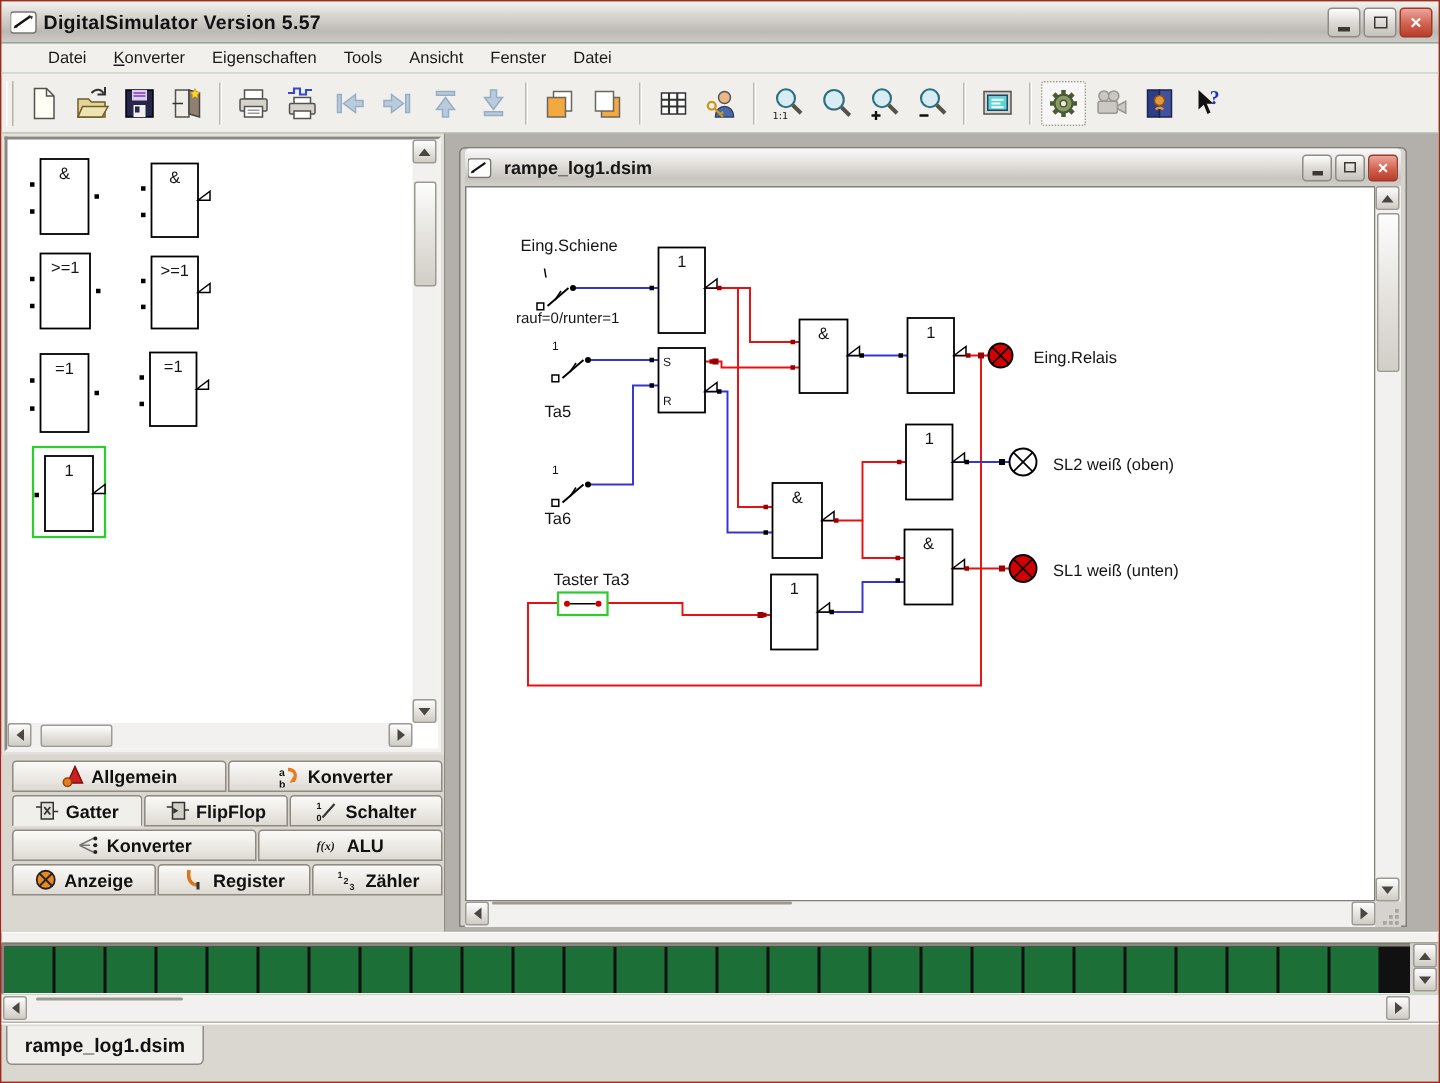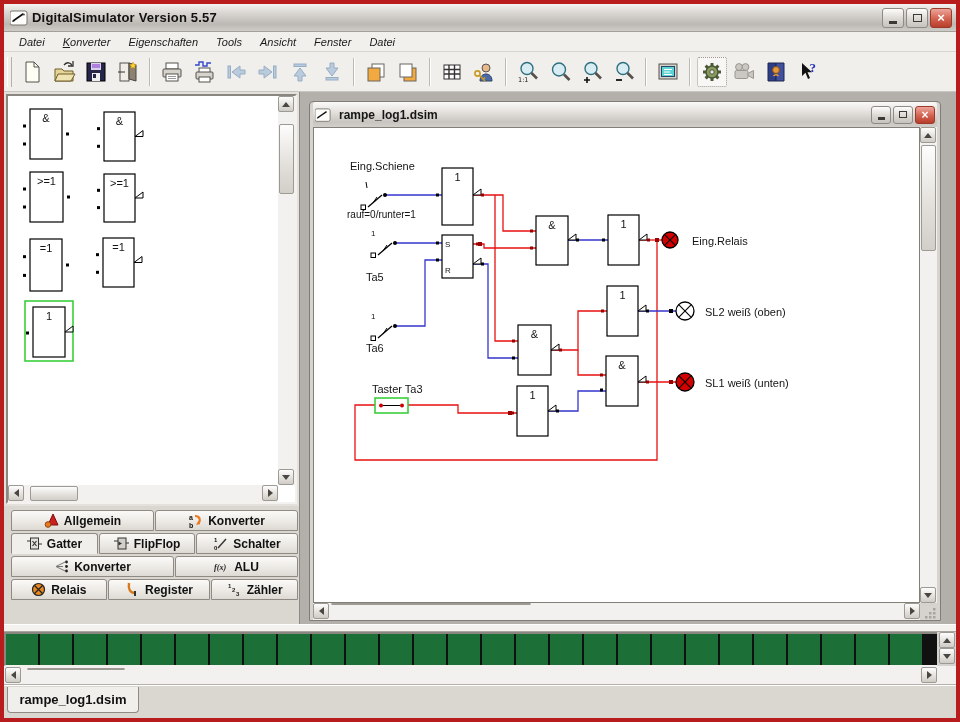--- a/index.html
+++ b/index.html
@@ -1,39 +1,39 @@
 <!DOCTYPE html>
 <html><head>
 <meta charset="utf-8">
 <style>
   * { margin:0; padding:0; box-sizing:border-box; }
   html,body { width:960px; height:722px; overflow:hidden; background:#8a8780;
               font-family:"Liberation Sans", sans-serif; }
   .app { position:relative; width:960px; height:722px; background:#22c55e;
-         border:4px solid #b91c1c; display:flex; flex-direction:column; }
+         border:1px solid #b91c1c; display:flex; flex-direction:column; }
 
   
   .titlebar { height:28px; flex:0 0 28px; display:flex; align-items:center; padding:0 4px 0 6px;
     background:linear-gradient(180deg,#f4f3f1 0%,#dcd9d5 30%,#bcb8b3 75%,#cfccc7 100%);
     border-bottom:1px solid #a39f99; }
   .appicon { width:18px; height:16px; margin-right:4px; }
   .title { font-size:13px; font-weight:bold; color:#111; flex:1;
            font-family:"Liberation Sans",sans-serif; letter-spacing:.2px; }
   .winbtns { display:flex; gap:2px; }
   .wbtn { width:22px; height:20px; border-radius:3px; border:1px solid #8e8b86;
     background:linear-gradient(180deg,#fdfdfc,#d8d4cf 60%,#c6c2bc);
     display:flex; align-items:center; justify-content:center; }
   .wbtn.close { background:linear-gradient(180deg,#eda59b,#d2614f 55%,#b83d2c);
     border-color:#9c3a2a; color:#fff; font-weight:bold; font-size:13px; }
   .g-min { width:8px; height:3px; background:#3c3935; margin-top:9px; }
   .g-max { width:9px; height:8px; border:1.5px solid #3c3935; }
 
   
   .menubar { height:20px; flex:0 0 20px; background:#f2f0ed; display:flex; align-items:center;
-             padding-left:6px; border-bottom:1px solid #d8d5d0;font-style:italic; }
+             padding-left:22px; border-bottom:1px solid #d8d5d0; }
   .menu-item { font-size:11px; color:#1a1a1a; padding:2px 9px; }
   .menu-item.accel::first-letter { text-decoration:underline; }
 
   
   .toolbar { height:40px; flex:0 0 40px; background:#f1efec; display:flex; align-items:center;
              padding-left:2px; border-bottom:1px solid #c9c5bf; }
   .tb-grip { width:5px; height:30px; margin:0 4px 0 1px;
     border-left:1px solid #fff; border-right:1px solid #b5b1ab; }
   .tbtn { width:30px; height:30px; display:flex; align-items:center; justify-content:center;
           border:1px solid transparent; border-radius:2px; margin:0 1px; }
@@ -479,21 +479,21 @@
               </svg>
             <span>ALU</span>
             </button>
         </div>
         <div class="cat-row">
           <button class="cat-btn" style="width:96px">
             <svg viewBox="0 0 15 15">
                 <circle cx="7.5" cy="7.5" r="6" fill="#e8881f" stroke="#222" stroke-width="1.2"></circle>
                 <path d="M3.5 3.5l8 8M11.5 3.5l-8 8" stroke="#222" stroke-width="1.2"></path>
               </svg>
-            <span>Relais</span>
+            <span>Anzeige</span>
             </button>
           <button class="cat-btn" style="width:103px">
             <svg viewBox="0 0 15 15">
                 <path d="M4 1c-1 6 1 10 6 10" stroke="#d87818" stroke-width="2.4" fill="none"></path>
                 <path d="M10 9v5" stroke="#333" stroke-width="2"></path>
               </svg>
             <span>Register</span>
             </button>
           <button class="cat-btn" style="width:87px">
             <svg viewBox="0 0 15 15">

